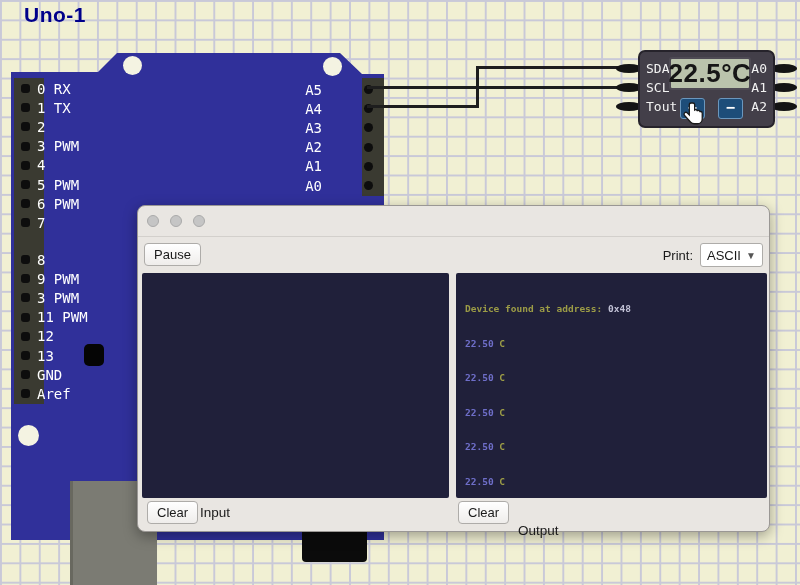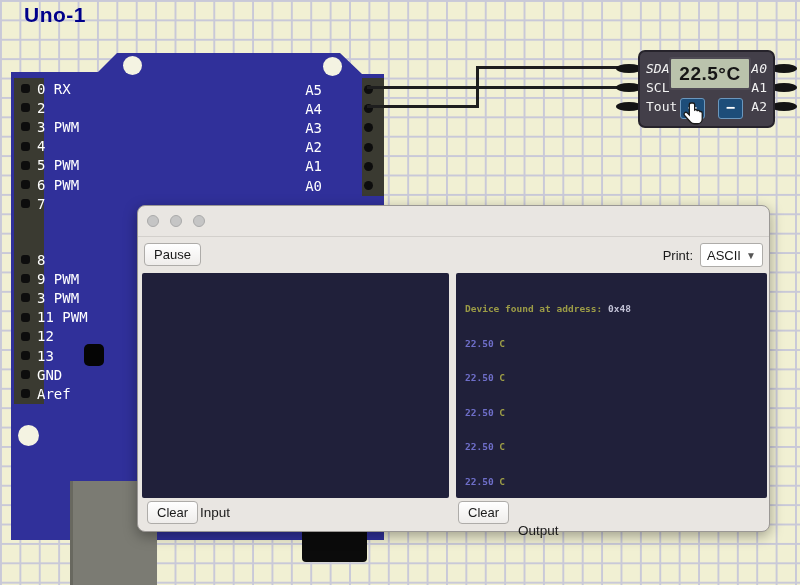--- a/index.html
+++ b/index.html
@@ -61,25 +61,25 @@
   .w-sda-2 { left:476px; top:66px;  width:154px; height:3px; }
 
   
   .sensor { position:absolute; left:638px; top:50px; width:137px; height:78px;
     background:#433f49; border:2px solid #26232b; border-radius:7px; }
   .s-pin { position:absolute; width:26px; height:9px; background:#141414; border-radius:50%; }
   .sp-l { left:616px; } .sp-r { left:771px; }
   .sp-1 { top:64px; } .sp-2 { top:83px; } .sp-3 { top:102px; }
   .s-label { position:absolute; color:#f2f2f2; font-family:"DejaVu Sans Mono", monospace; font-size:13px; }
   .s-label.l { left:6px; } .s-label.r { right:6px; text-align:right; }
-  .s-r1 { top:9px;font-style:italic; } .s-r2 { top:28px; } .s-r3 { top:47px; }
+  .s-r1 { top:9px; } .s-r2 { top:28px; } .s-r3 { top:47px; }
   .lcd { position:absolute; left:29px; top:5px; width:82px; height:33px;
     background:#bac3ac; border:2px solid #4e4a54; border-radius:3px;
     display:flex; align-items:center; justify-content:center;
-    font-size:19px; font-weight:600; color:#161616; letter-spacing:.5px; }
+    font-size:26px; font-weight:600; color:#161616; letter-spacing:.5px; }
   .s-btn { position:absolute; top:46px; width:25px; height:21px;
     background:#1d4d79; border:1px solid #6b97bd; border-radius:3px;
     color:#ffffff; font-size:16px; font-weight:700; line-height:18px; text-align:center; cursor:pointer; }
   .s-btn.plus  { left:40px; }
   .s-btn.minus { left:78px; }
 
   
   .uwin { position:absolute; left:137px; top:205px; width:633px; height:327px;
     background:#e9e6e2; border:1px solid #9a9794; border-radius:8px;
     box-shadow:0 4px 14px rgba(0,0,0,.35); }
@@ -127,20 +127,24 @@
     <div class="hole h1"></div>
     <div class="hole h2"></div>
     <div class="hole h3"></div>
     <div class="pin-strip strip-left"></div>
     <div class="pin-strip strip-right"></div>
 
     <div class="pin-col g1">
       <div class="pin-row">
           <span class="pin-dot"></span>
           <span class="pin-label">0 RX</span>
+        </div>
+      <div class="pin-row">
+          <span class="pin-dot"></span>
+          <span class="pin-label">1 TX</span>
         </div>
       <div class="pin-row">
           <span class="pin-dot"></span>
           <span class="pin-label">2</span>
         </div>
       <div class="pin-row">
           <span class="pin-dot"></span>
           <span class="pin-label">3 PWM</span>
         </div>
       <div class="pin-row">

